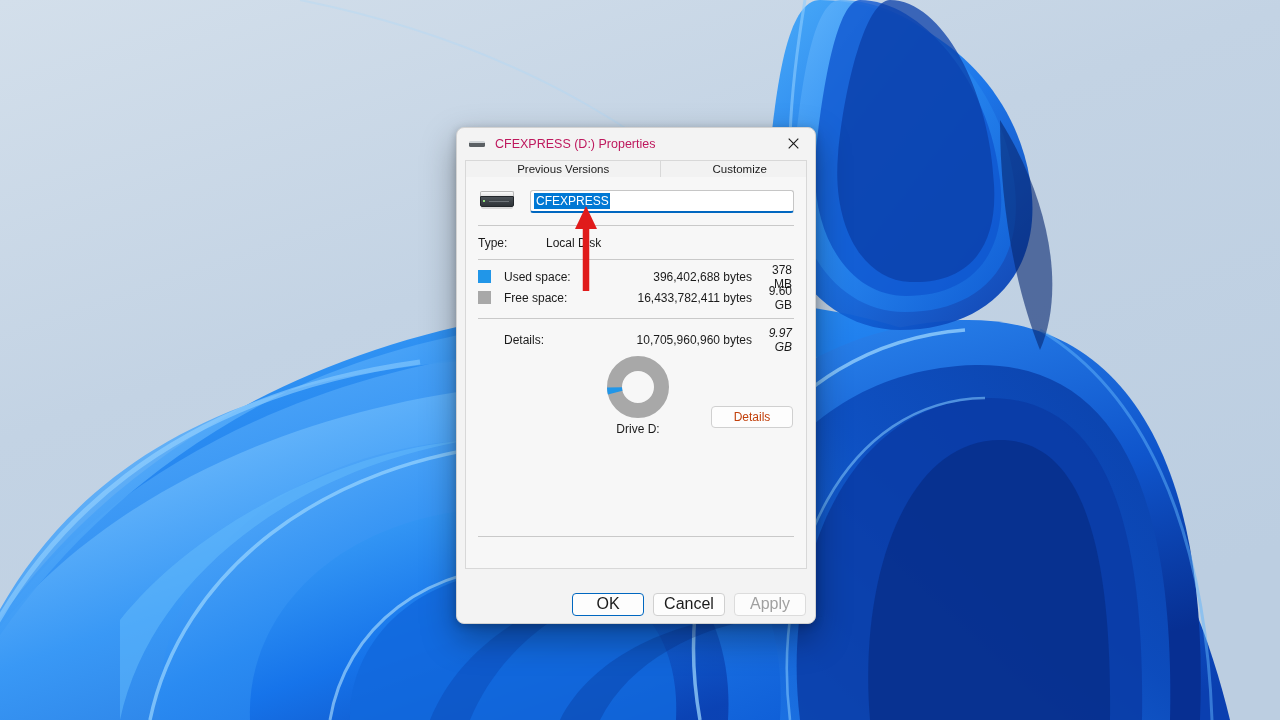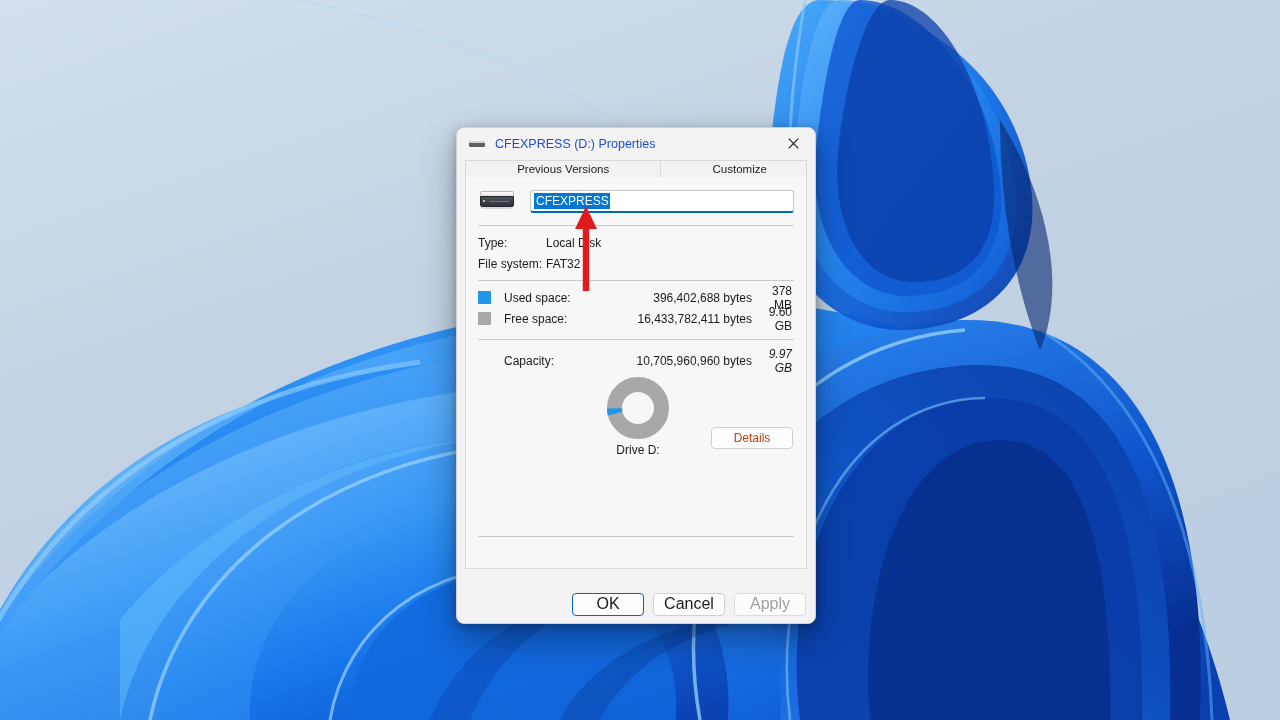--- a/index.html
+++ b/index.html
@@ -47,21 +47,21 @@
   #drive-title-icon .body {
     position: absolute; left: 0; top: 5px;
     width: 16px; height: 6px;
     background: #5a5f63;
     border-radius: 1.5px;
     border-top: 2px solid #cfd3d6;
   }
   #title-text {
     margin-left: 10px;
     font-size: 12.5px;
-    color: #1d4ed8;
+    color: #be185d;
     white-space: nowrap;
   }
   #close-btn {
     position: absolute;
     right: 0; top: 0;
     width: 44px; height: 31px;
     display: flex; align-items: center; justify-content: center;
     border-top-right-radius: 7px;
     cursor: default;
   }
@@ -406,24 +406,20 @@
       </div>
 
       <div class="hr"></div>
 
       <div class="spacer-xs"></div>
 
       <div class="inforow">
         <span class="lbl">Type:</span>
         <span class="val">Local Disk</span>
       </div>
-      <div class="inforow">
-        <span class="lbl">File system:</span>
-        <span class="val">FAT32</span>
-      </div>
 
       <div class="spacer-xs"></div>
       <div class="hr"></div>
       <div class="spacer-xs"></div>
 
       <div class="spacerow">
         <span class="swatch used"></span>
         <span class="lbl">Used space:</span>
         <span class="bytes">396,402,688 bytes</span>
         <span class="human">378 MB</span>
@@ -433,21 +429,21 @@
         <span class="lbl">Free space:</span>
         <span class="bytes">16,433,782,411 bytes</span>
         <span class="human">9.60 GB</span>
       </div>
 
       <div class="spacer-sm"></div>
       <div class="hr"></div>
       <div class="spacer-sm"></div>
 
       <div class="caprow">
-        <span class="lbl">Capacity:</span>
+        <span class="lbl">Details:</span>
         <span class="bytes">10,705,960,960 bytes</span>
         <span class="human">9.97 GB</span>
       </div>
 
       <div id="chartrow">
         <svg id="donut" viewBox="0 0 62 62">
 
           <circle cx="31" cy="31" r="23.5" fill="none" stroke="#a8a8a8" stroke-width="15"></circle>
 
           <circle cx="31" cy="31" r="23.5" fill="none" stroke="#2196e8" stroke-width="15" stroke-dasharray="5.46 142.2" transform="rotate(166 31 31)"></circle>

